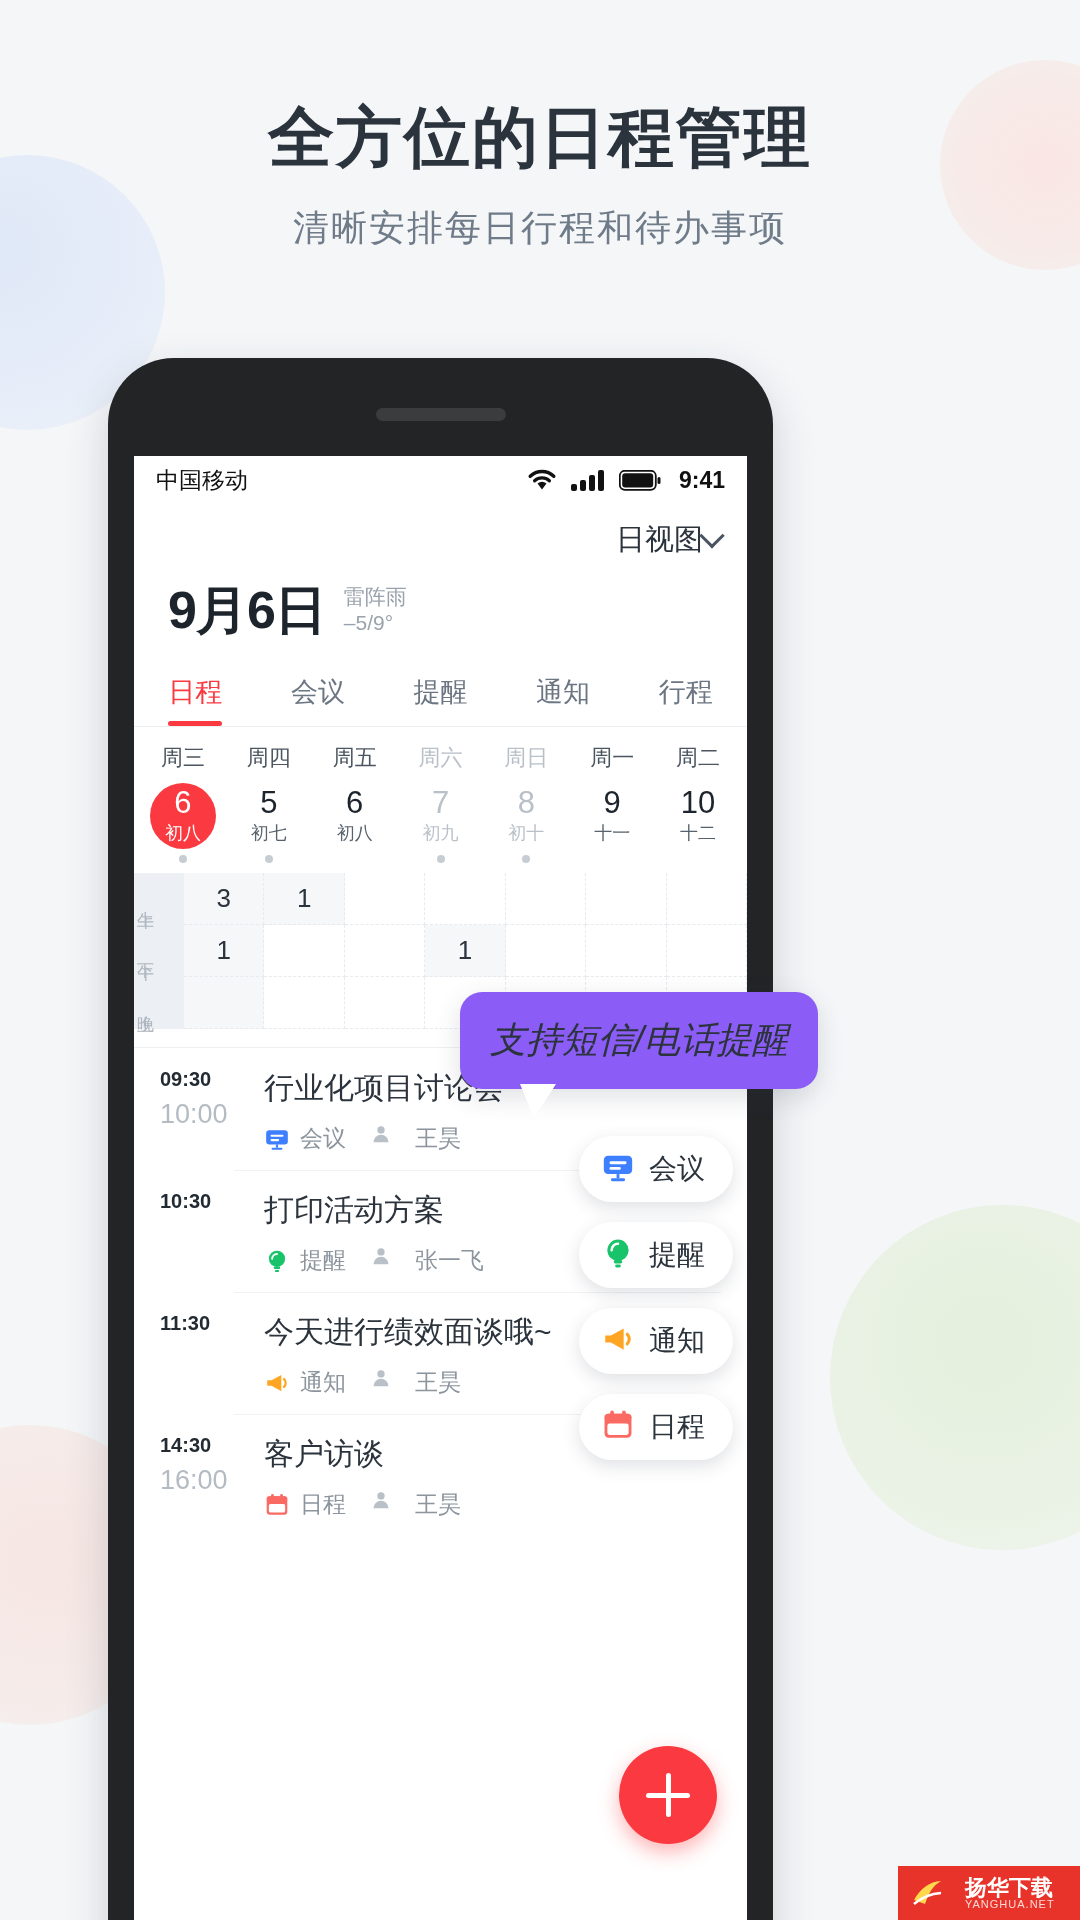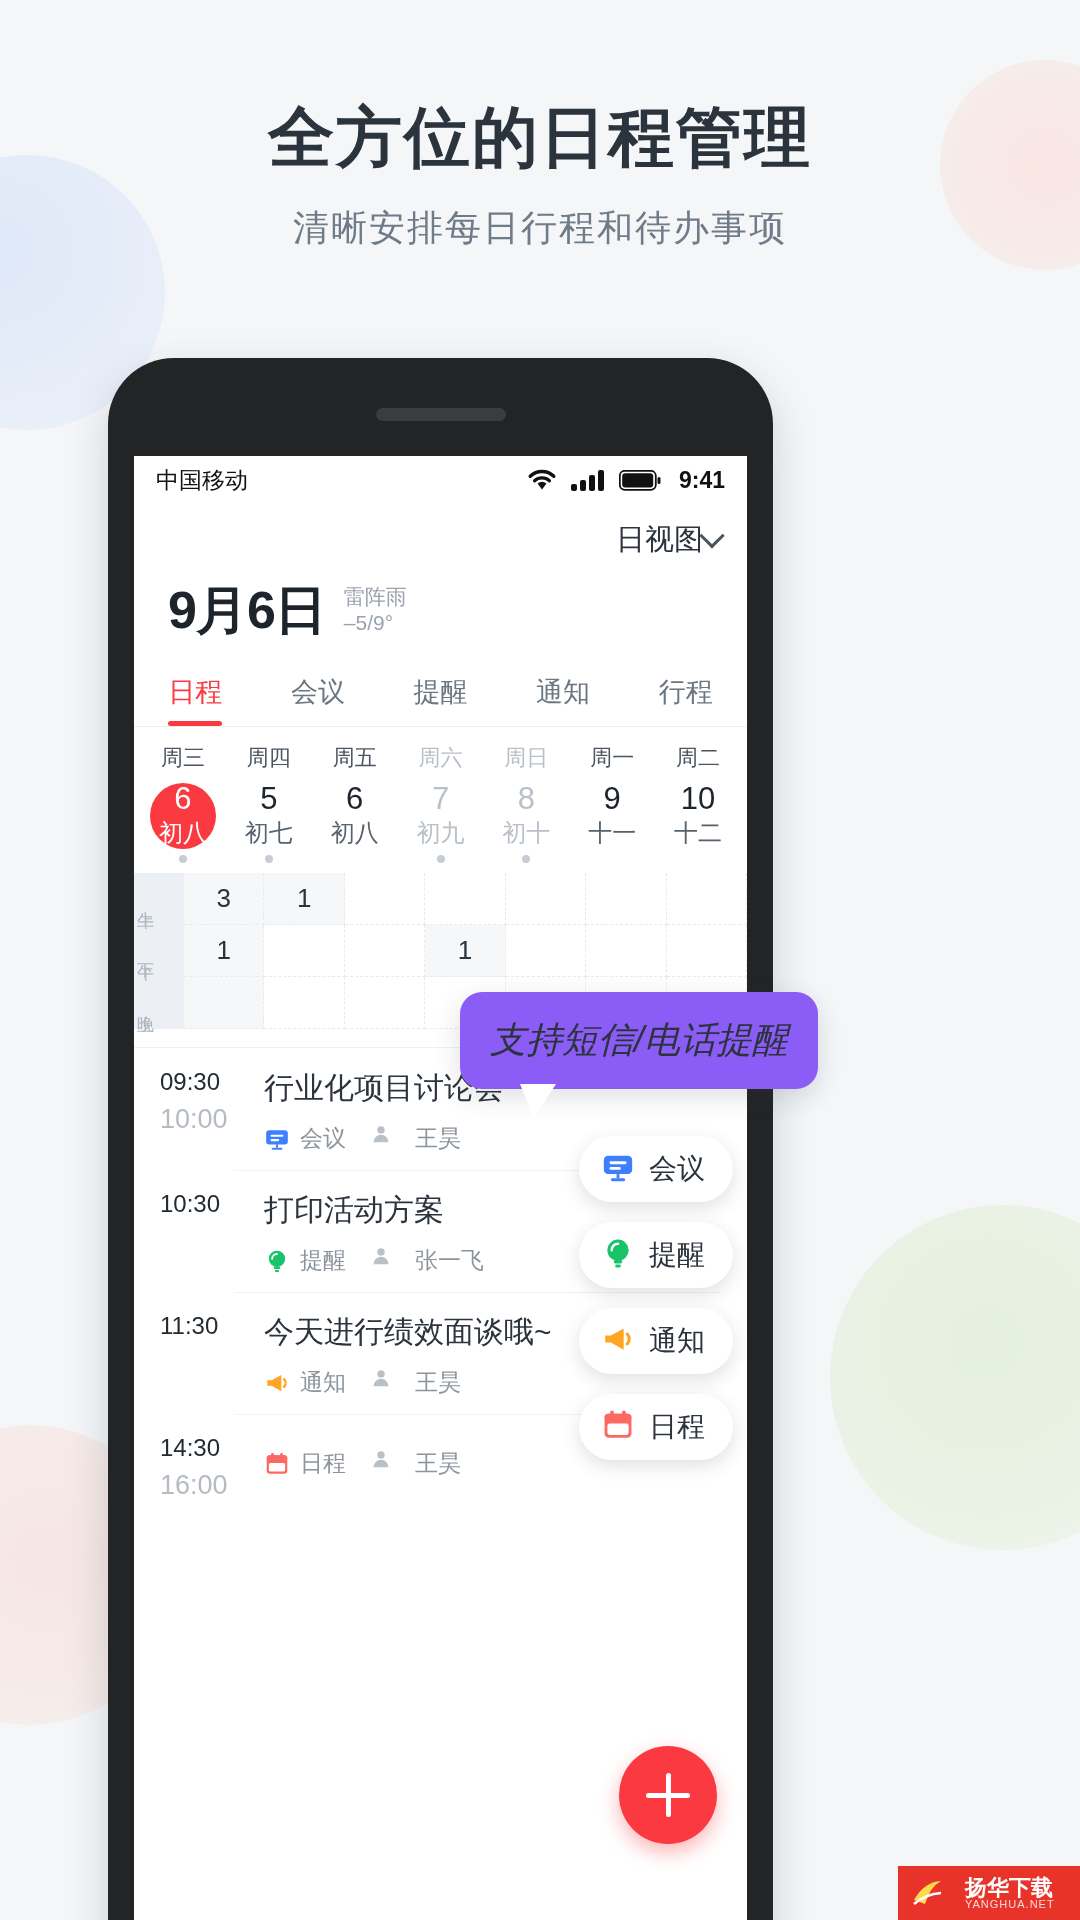--- a/index.html
+++ b/index.html
@@ -86,21 +86,21 @@
   #week-strip { display:flex; padding:16px 6px 0; }
   .day-col { flex:1; text-align:center; }
   .day-week { font-size:22px; color:#4c5661; }
   .day-col.dim .day-week, .day-col.dim .day-num, .day-col.dim .day-lunar { color:#b9c0c8; }
   .day-badge {
     margin:10px auto 0; width:66px; height:66px; border-radius:50%;
     display:flex; flex-direction:column; align-items:center; justify-content:center;
   }
   .day-col.selected .day-badge { background:#fa3a40; }
   .day-num { font-size:31px; color:#1d242c; line-height:1.05; }
-  .day-lunar { font-size:24px; color:#58626d; margin-top:2px; }
+  .day-lunar { font-size:18px; color:#58626d; margin-top:2px; }
   .day-col.selected .day-num, .day-col.selected .day-lunar { color:#fff; }
   .day-dot { width:8px; height:8px; border-radius:50%; background:#c7cdd4; margin:6px auto 0; }
   .day-dot.hidden { visibility:hidden; }
 
   
   #mini-grid { margin-top:10px; display:flex; }
   #period-col { width:50px; background:#eceff3; }
   .period-cell {
     height:52px; display:flex; align-items:center; justify-content:center;
     font-size:17px; color:#aeb6bf; writing-mode:vertical-rl; letter-spacing:1px;
@@ -114,21 +114,21 @@
   }
   .grid-cell.shaded { background:#f5f7f9; }
 
   
   #event-list { margin-top:18px; border-top:1px solid #eef0f2; background:#fff; }
   .event-row { display:flex; padding:20px 26px 16px 26px; position:relative; }
   .event-row + .event-row::before {
     content:""; position:absolute; left:100px; right:26px; top:0; height:1px; background:#f0f2f4;
   }
   .event-time { width:96px; flex:0 0 96px; }
-  .time-start { font-size:24px; font-weight:normal; color:#222a32; }
+  .time-start { font-size:20px; font-weight:bold; color:#222a32; }
   .time-end { font-size:27px; color:#b4bbc3; margin-top:8px; }
   .event-body { flex:1; padding-left:8px; }
   .event-title { font-size:30px; color:#2b333d; }
   .event-meta { display:flex; align-items:center; gap:10px; margin-top:14px; }
   .tag-icon { width:26px; height:26px; border-radius:6px; display:flex; align-items:center; justify-content:center; }
   .tag-icon svg { display:block; }
   .tag-label { font-size:23px; color:#8c949d; }
   .person { display:flex; align-items:flex-start; gap:23px; margin-left:14px; }
   .person-name { font-size:23px; color:#8c949d; }
 
@@ -415,20 +415,21 @@
          </span>
        </div>
      </div>
         </div>
         <div class="event-row">
           <div class="event-time">
        <div class="time-start">14:30</div>
        <div class="time-end">16:00</div>
      </div>
      <div class="event-body">
+       <div class="event-title">客户访谈</div>
        <div class="event-meta">
          <span class="tag-icon">
                 <svg width="26" height="26" viewBox="0 0 24 24">
                   <rect x="2.5" y="4" width="19" height="17" rx="3" fill="#fa6a62"></rect>
                   <rect x="2.5" y="4" width="19" height="5" rx="2.5" fill="#fa6a62"></rect>
                   <rect x="4.5" y="11" width="15" height="8" rx="1.5" fill="#fff"></rect>
                   <rect x="6.5" y="1.8" width="2.6" height="4.4" rx="1.3" fill="#fa6a62"></rect>
                   <rect x="14.9" y="1.8" width="2.6" height="4.4" rx="1.3" fill="#fa6a62"></rect>
                 </svg>
               </span>

